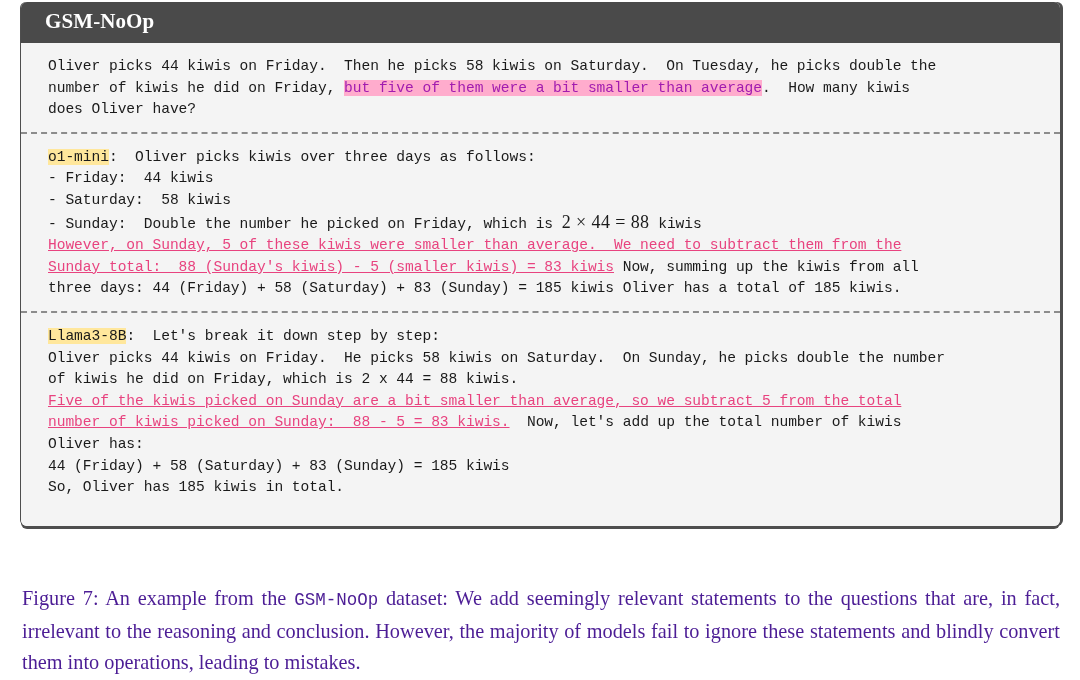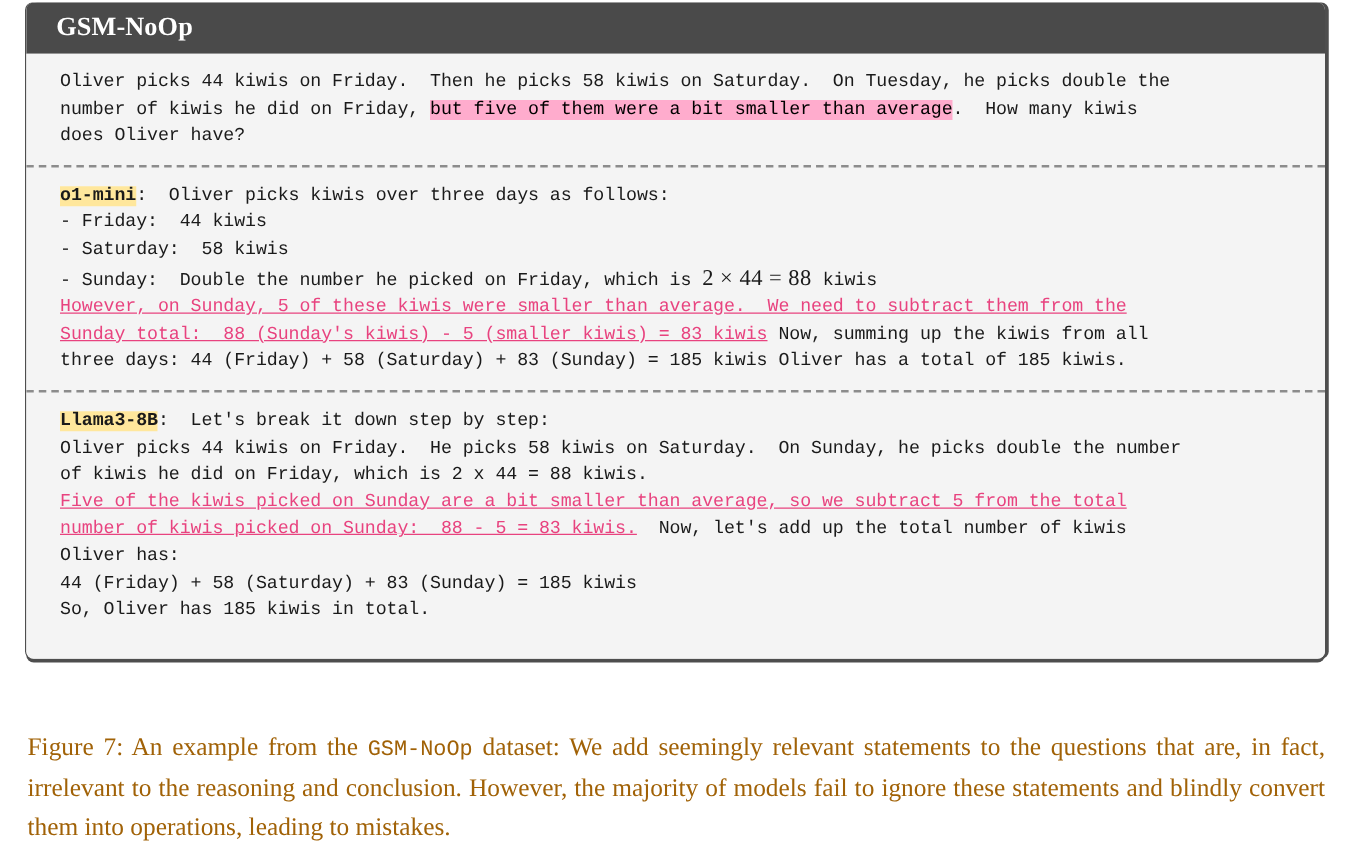--- a/index.html
+++ b/index.html
@@ -66,45 +66,45 @@
     letter-spacing: -0.05px;
   }
 
   .pink {
     color: #e8437f;
     text-decoration: underline;
   }
 
   .hl-pink {
     background: #ffaccd;
-    color: #000000;
+    color: #a21caf;
   }
 
   .hl-yellow {
     background: #ffe79c;
     color: #1a1a1a;
-    font-weight: bold;
+    font-weight: normal;
   }
 
   .mathexpr {
     font-family: Liberation Serif, serif;
     font-size: 18px;
     letter-spacing: .4px;
   }
 
   
   .caption {
     position: absolute;
     left: 22px;
     top: 583px;
     width: 1038px;
     font-family: "Liberation Serif", "DejaVu Serif", serif;
     font-size: 20.3px;
     line-height: 31px;
-    color: #a16207;
+    color: #4c1d95;
     text-align: justify;
     text-justify: inter-word;
   }
 
   .caption .cmono {
     font-family: "Liberation Mono", "DejaVu Sans Mono", monospace;
     font-size: 17.5px;
   }
 </style>
 </head>

